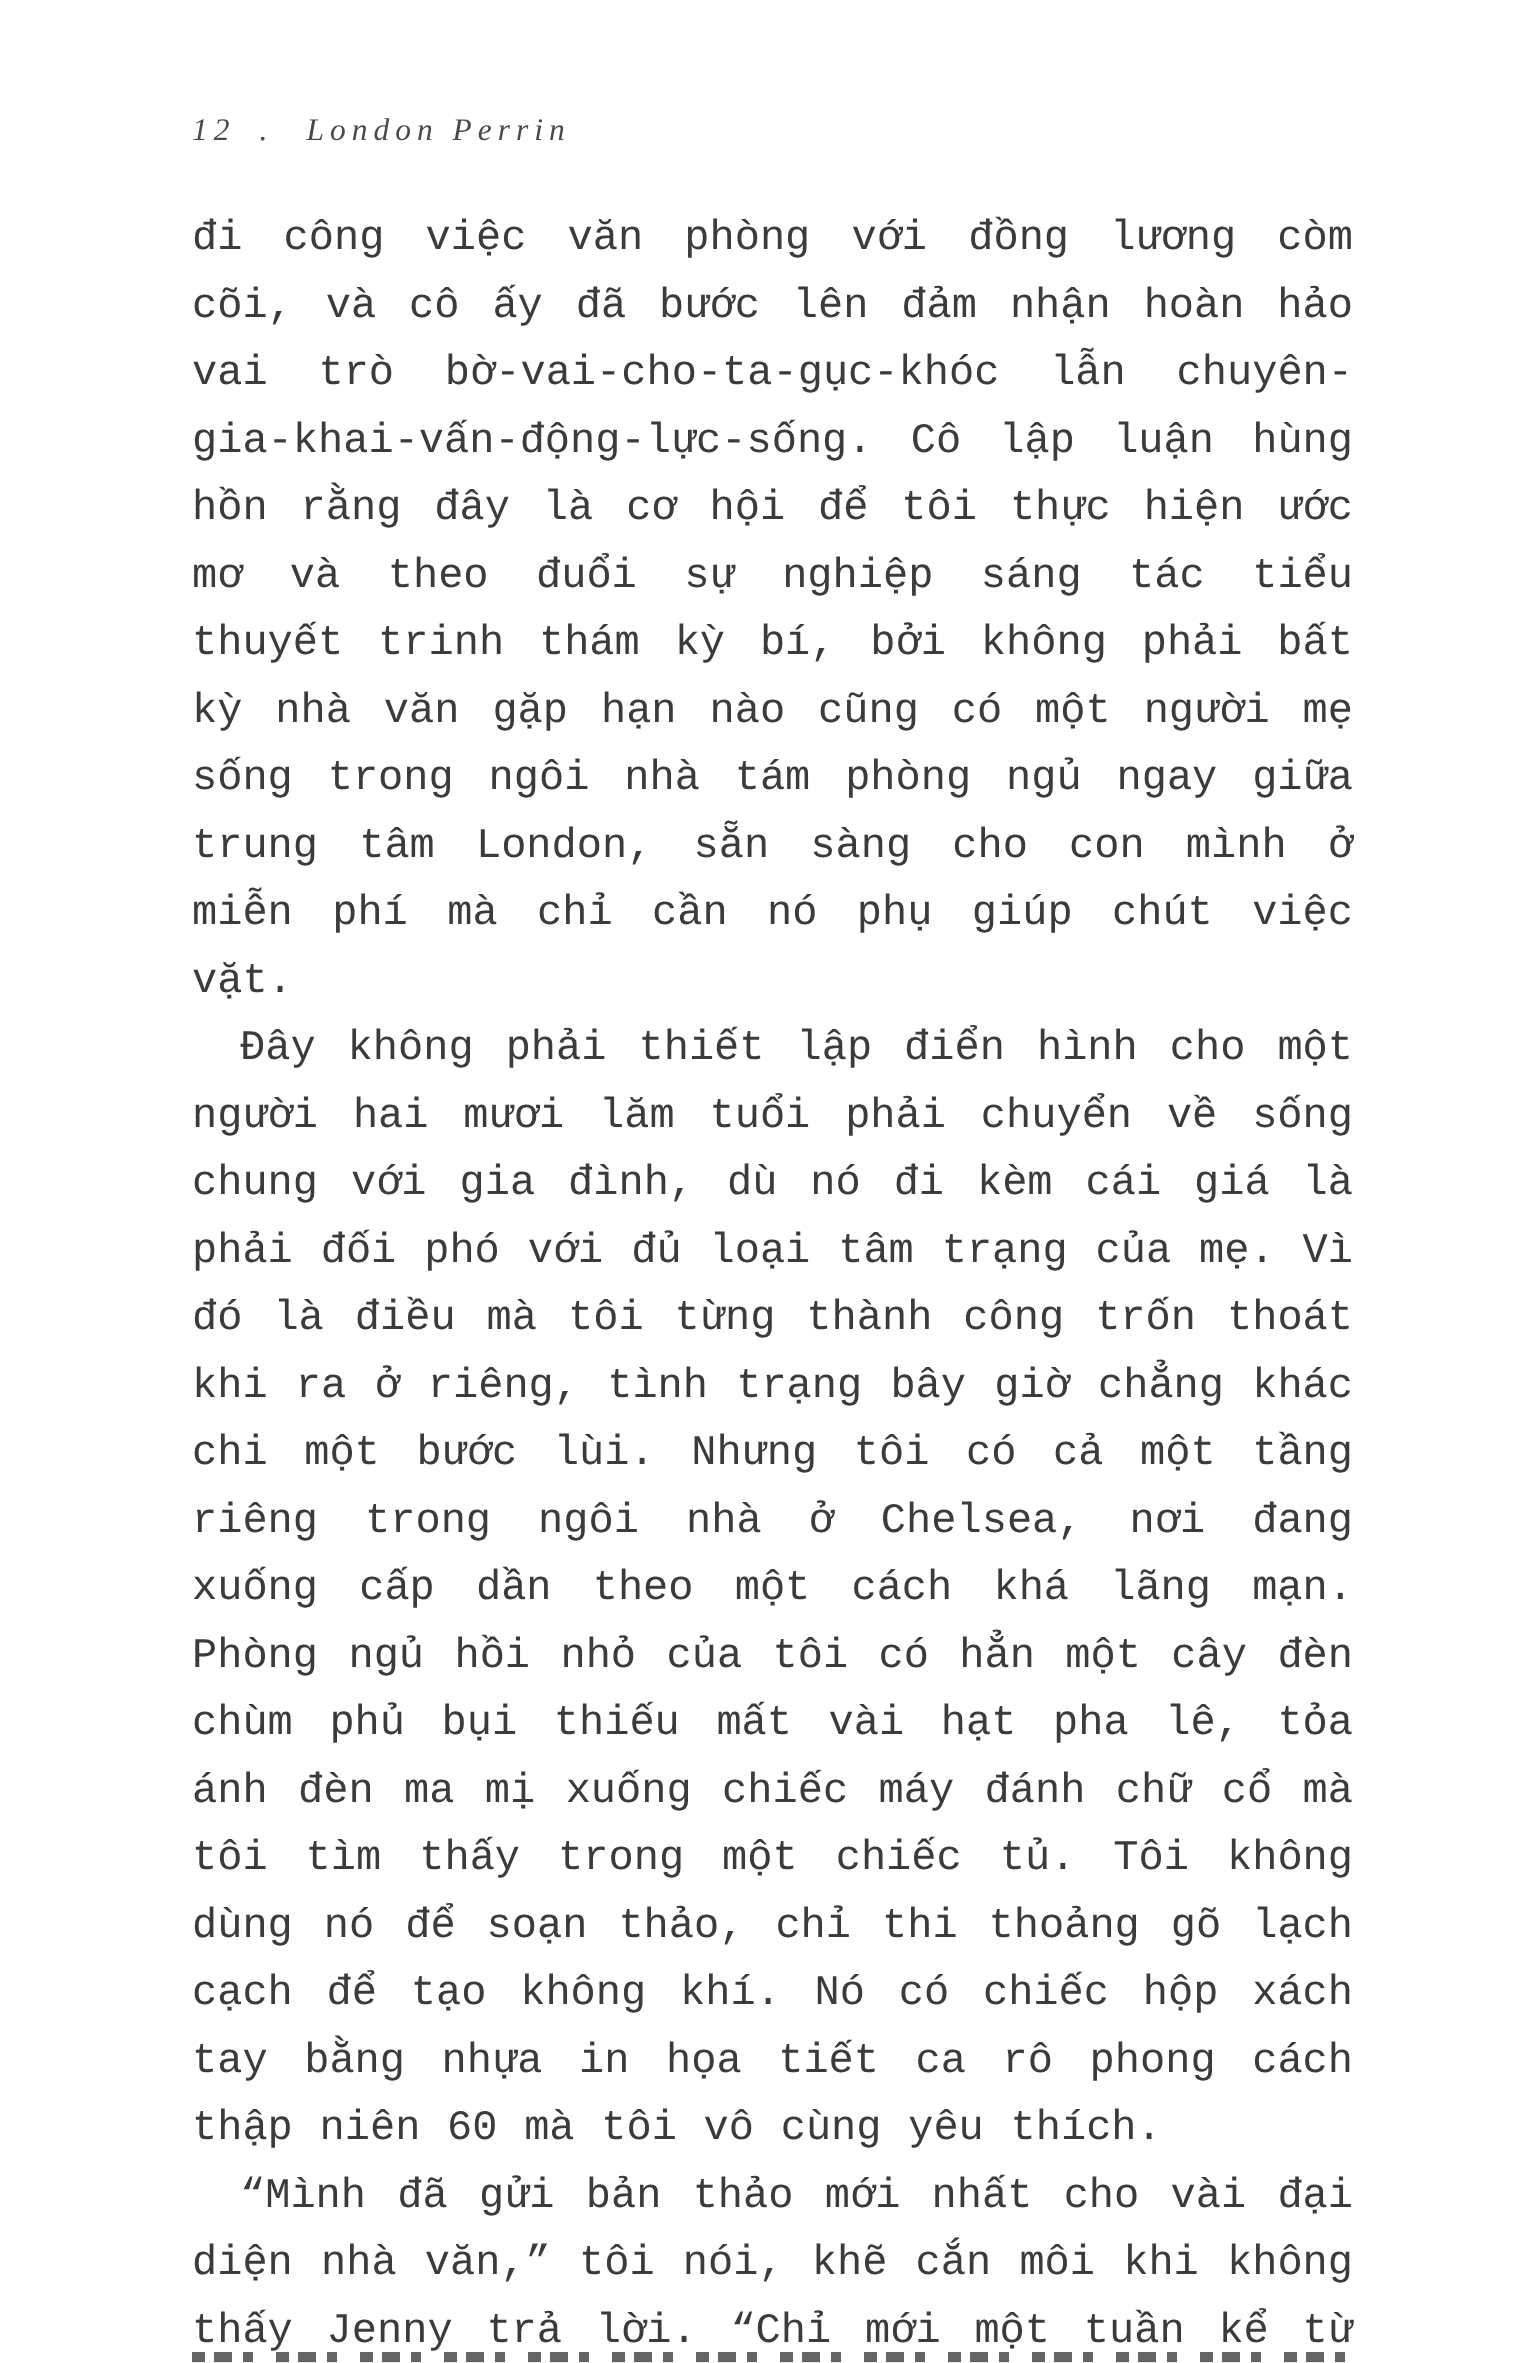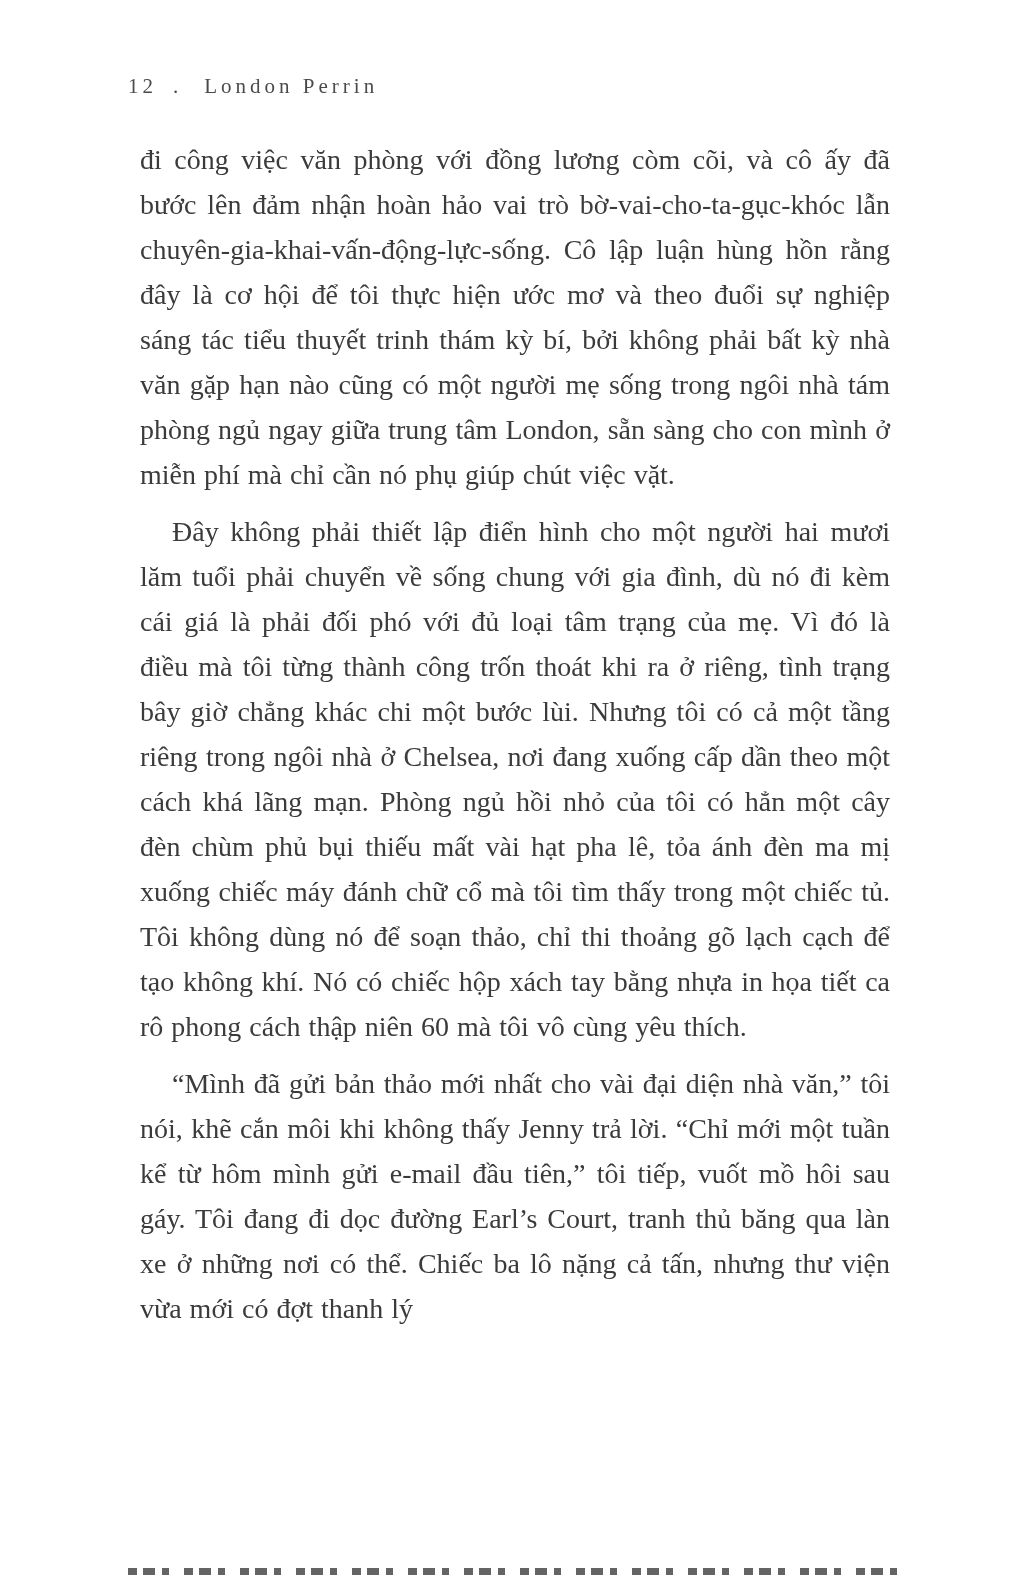--- a/index.html
+++ b/index.html
@@ -15,41 +15,43 @@
     background: #ffffff;
     box-sizing: border-box;
     padding: 76px 122px 0 128px;
     overflow: hidden;
     font-family: "Liberation Serif", "DejaVu Serif", serif;
     color: #3b3b3b;
   }
   .running-header {
     display: flex;
     align-items: flex-start;
+    font-style: italic;
     font-size: 21px;
     letter-spacing: 4px;
     color: #4a4a4a;
     line-height: 1;
   }
   .running-header .page-number {
     margin-right: 16px;
   }
   .running-header .separator {
     margin-right: 22px;
   }
   .body-text {
     margin-top: 40px;
   }
   .body-text p {
-    margin: 12px;
+    margin: 0;
     font-size: 28px;
     line-height: 45px;
     text-align: justify;
     color: #3b3b3b;
     word-spacing: 1px;
+    font-family: Liberation Mono, monospace;
   }
   .body-text p.indent {
     text-indent: 32px;
   }
   
   .clipped-next-line {
     position: absolute;
     left: 128px;
     right: 124px;
     bottom: 0;

